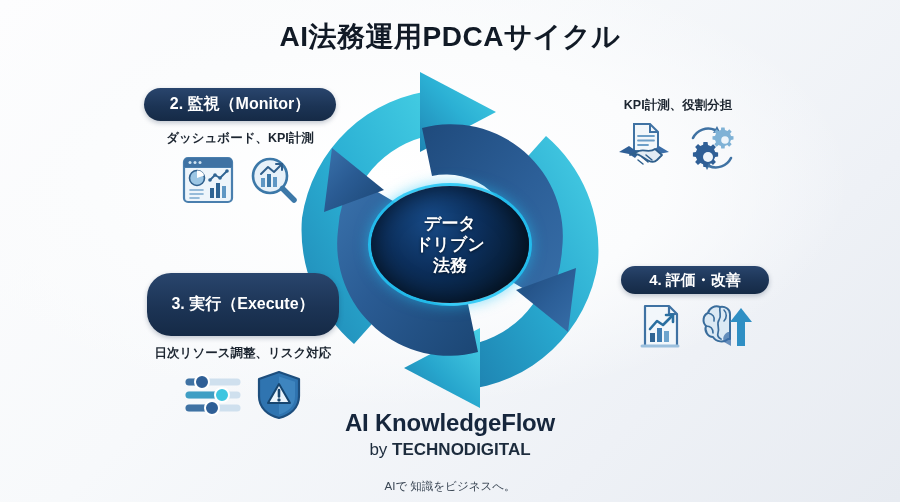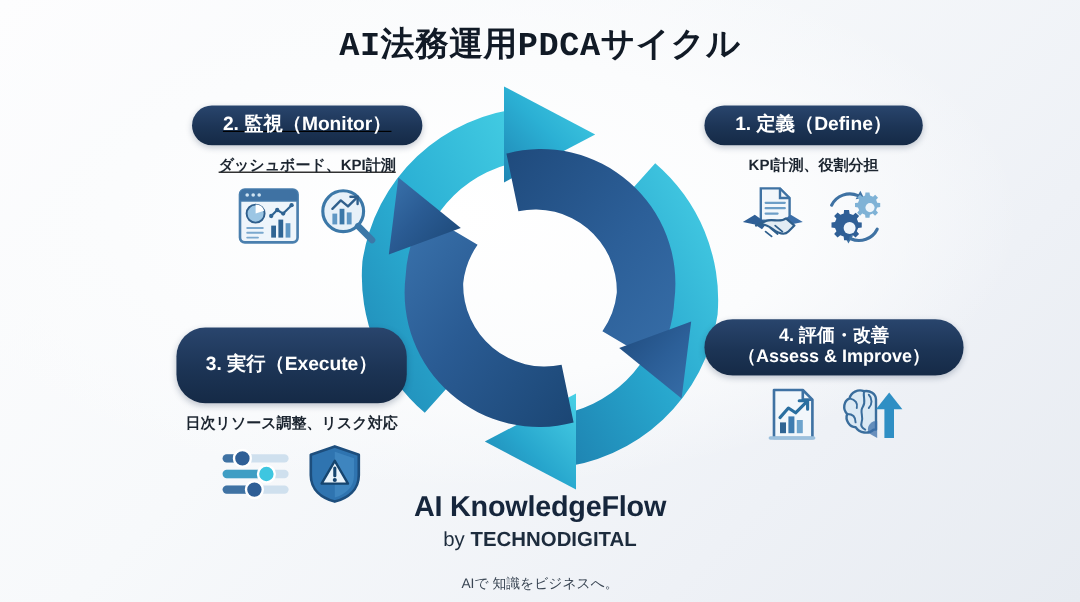--- a/index.html
+++ b/index.html
@@ -25,21 +25,20 @@
     position: absolute;
     top: 18px;
     left: 0;
     width: 900px;
     text-align: center;
     font-size: 28px;
     font-weight: bold;
     color: #111a26;
     letter-spacing: 0.5px;
     white-space: nowrap;
-    font-family: Liberation Mono, monospace;
   }
 
   
   .quad {
     position: absolute;
     display: flex;
     flex-direction: column;
     align-items: center;
   }
   .pill {
@@ -66,21 +65,21 @@
   .icons {
     margin-top: 8px;
     display: flex;
     align-items: center;
     justify-content: center;
     gap: 14px;
   }
   .icons svg { display: block; }
 
   
-  #quad-monitor { left: 132px;  top: 88px;  width: 248px; text-decoration: underline; }
+  #quad-monitor { left: 116px;  top: 88px;  width: 248px; }
   #quad-define  { left: 568px;  top: 88px;  width: 220px; }
   #quad-execute { left: 118px;  top: 273px; width: 250px; }
   #quad-assess  { left: 580px;  top: 266px; width: 230px; }
 
   #quad-monitor .pill { font-size: 16px; padding: 7px 26px; }
   #quad-define  .pill { font-size: 16px; padding: 7px 26px; }
   #quad-execute .pill { font-size: 16px; padding: 22px 24px; }
   #quad-assess  .pill { font-size: 15px; padding: 5px 28px; line-height: 1.22; }
 
   
@@ -222,20 +221,25 @@
                    L -52 -36
                    A 68 68 0 0 0 -64 -4
                    A 68 68 0 0 0 18 64
                    Z" fill="url(#gNavyB)"></path>
           <path d="M -118 -92 L -66 -50 L -126 -28 Z" fill="url(#gNavyB)"></path>
         </g>
       </g>
     </svg>
   </div>
 
+  <div id="hub">
+    <span class="hub-line">データ</span>
+    <span class="hub-line">ドリブン</span>
+    <span class="hub-line">法務</span>
+  </div>
 
   <div class="quad" id="quad-monitor">
     <div class="pill">
       <span class="l1">2. 監視（Monitor）</span>
     </div>
     <div class="subtitle">ダッシュボード、KPI計測</div>
     <div class="icons">
 
       <span>
         <svg width="54" height="50" viewBox="0 0 54 50">
@@ -275,23 +279,20 @@
             <polyline points="12,19 19,12 25,17 33,9" fill="none" stroke="#2f5f8c" stroke-width="2" stroke-linecap="round" stroke-linejoin="round"></polyline>
             <polyline points="27,9 33,9 33,15" fill="none" stroke="#2f5f8c" stroke-width="2" stroke-linecap="round" stroke-linejoin="round"></polyline>
           </g>
           <path d="M33.5 33.5 L45 45" stroke="#3c78a8" stroke-width="5.5" stroke-linecap="round"></path>
         </svg>
       </span>
     </div>
   </div>
 
   <div class="quad" id="quad-define">
-    <div class="pill">
-      <span class="l1">1. 定義（Define）</span>
-    </div>
     <div class="subtitle">KPI計測、役割分担</div>
     <div class="icons">
 
       <span>
         <svg width="54" height="52" viewBox="0 0 54 52">
           <path d="M17 2 h16 l8 8 v19 h-24 Z" fill="#f2f7fb" stroke="#3f72a3" stroke-width="2"></path>
           <path d="M33 2 v8 h8" fill="none" stroke="#3f72a3" stroke-width="2"></path>
           <g stroke="#6c9ec7" stroke-width="1.8" stroke-linecap="round">
             <path d="M21 14 h16"></path>
               <path d="M21 18.5 h16"></path>
@@ -360,21 +361,20 @@
           <path d="M23 20 v6.5" stroke="#16456f" stroke-width="2.6" stroke-linecap="round"></path>
           <circle cx="23" cy="30" r="1.7" fill="#16456f"></circle>
         </svg>
       </span>
     </div>
   </div>
 
   <div class="quad" id="quad-assess">
     <div class="pill">
       <span class="l1">4. 評価・改善</span>
-      <span class="l2">（Assess &amp; Improve）</span>
     </div>
     <div class="icons">
 
       <span>
         <svg width="50" height="50" viewBox="0 0 50 50">
           <path d="M9 4 h24 l8 8 v32 H9 Z" fill="#f2f7fb" stroke="#3f72a3" stroke-width="2.2" stroke-linejoin="round"></path>
           <path d="M33 4 v8 h8" fill="none" stroke="#3f72a3" stroke-width="2.2"></path>
           <path d="M6 44 h36" stroke="#9cc0dd" stroke-width="3" stroke-linecap="round"></path>
           <g>
             <rect x="14" y="31" width="5" height="9" fill="#2f6493"></rect>

